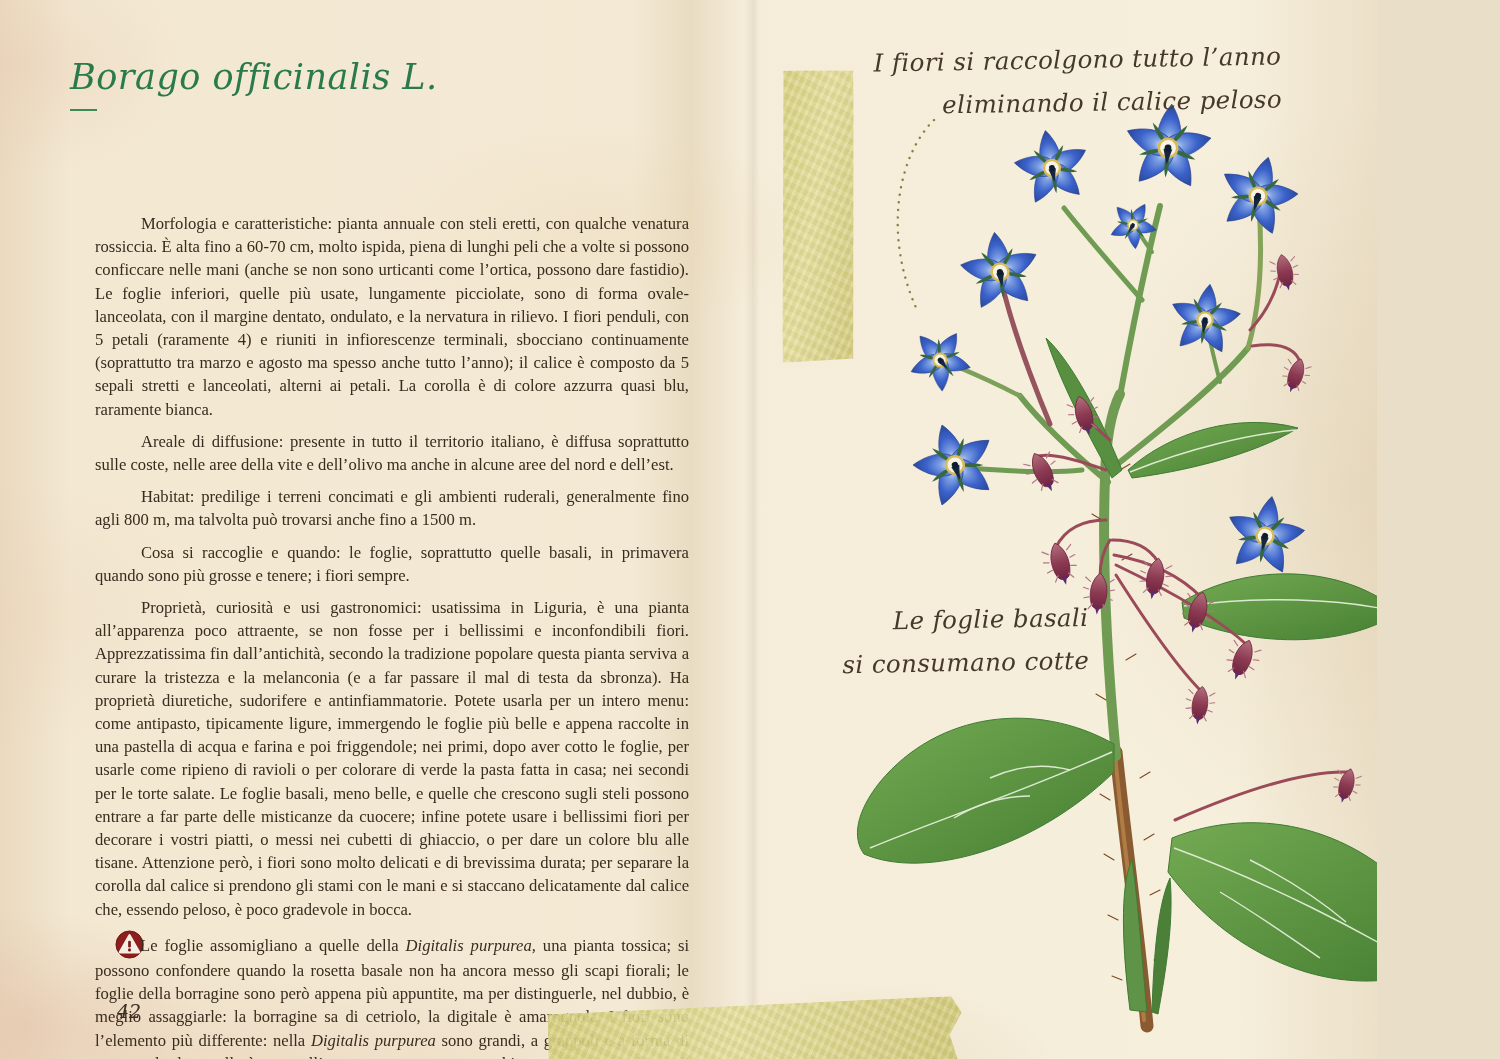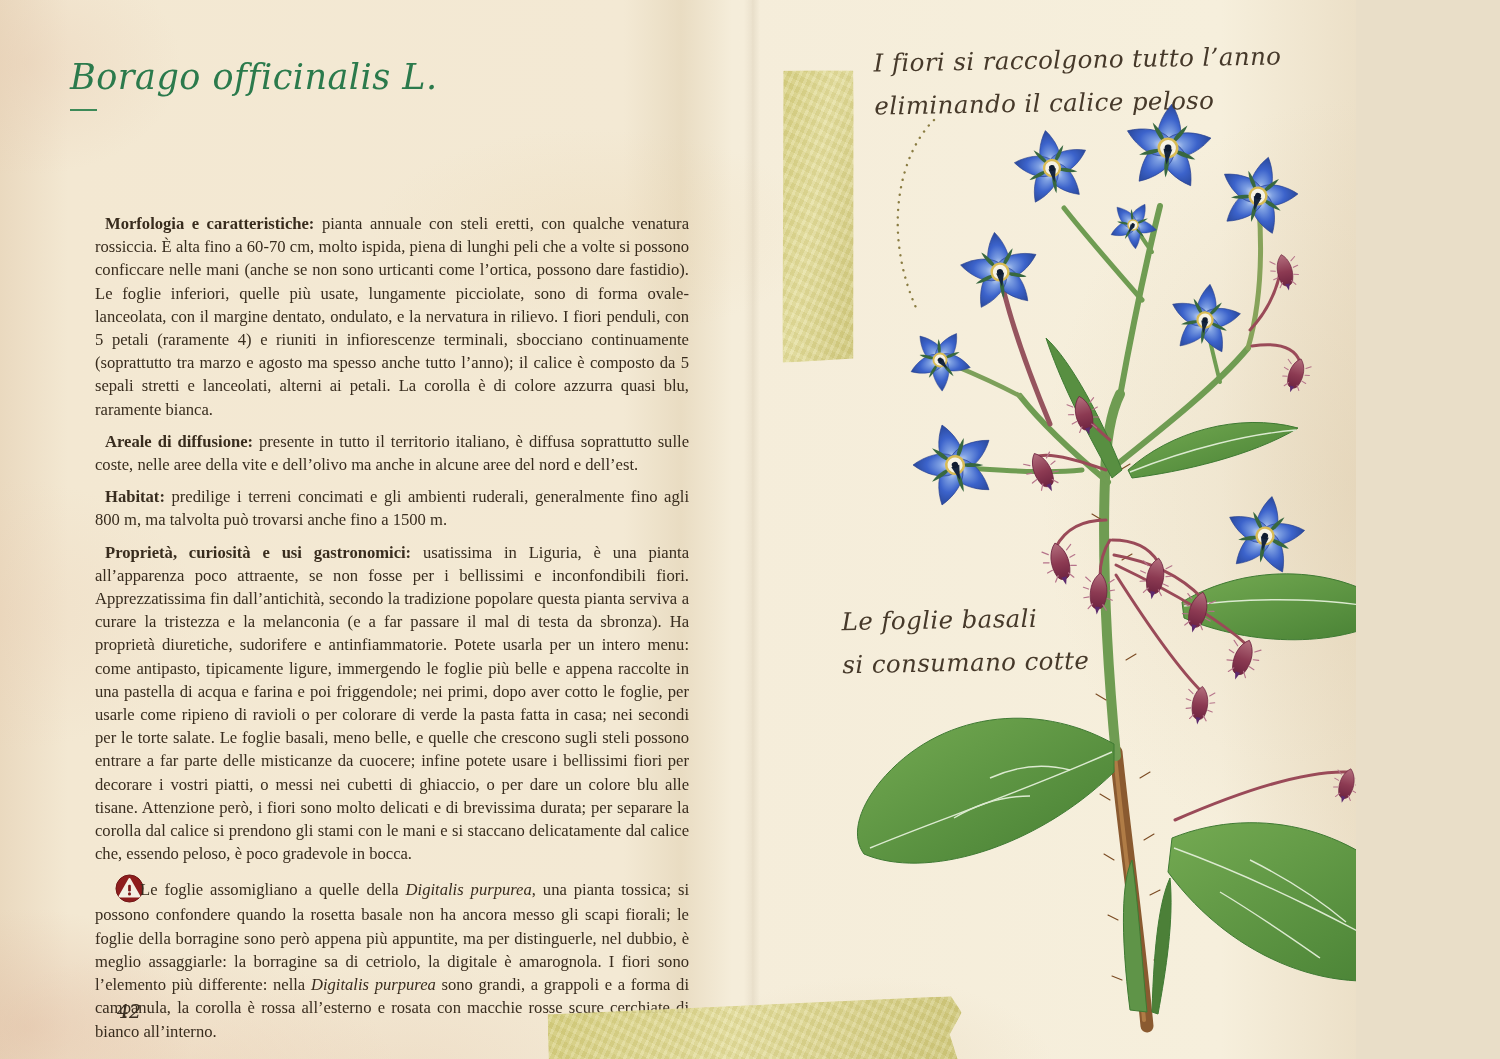--- a/index.html
+++ b/index.html
@@ -9,39 +9,40 @@
     background:
       radial-gradient(240px 170px at 2% 97%, rgba(224,188,162,.50), transparent 70%),
       radial-gradient(320px 210px at 13% 103%, rgba(229,197,170,.45), transparent 70%),
       radial-gradient(280px 190px at 0% 58%, rgba(234,208,182,.32), transparent 72%),
       radial-gradient(220px 160px at 2% 6%, rgba(231,203,178,.40), transparent 70%),
       radial-gradient(320px 170px at 30% 102%, rgba(226,194,168,.28), transparent 70%),
       radial-gradient(300px 140px at 44% 22%, rgba(233,210,170,.25), transparent 75%),
       radial-gradient(420px 520px at 100% 46%, rgba(219,200,168,.38), transparent 75%),
       radial-gradient(260px 130px at 64% 101%, rgba(223,202,168,.30), transparent 72%),
       linear-gradient(90deg,#ead9bf 0,#f3e8d2 5%,#f3e9d4 46%,#e9dcc2 50.2%,#f5edda 54%,#f6efdc 90%,#ece0c8 100%);
+    padding-left: 21px;
   }
   .gutter{position:absolute;left:744px;top:0;width:16px;height:100%;
     background:linear-gradient(90deg,transparent,rgba(120,95,60,.07) 45%,rgba(120,95,60,.10) 55%,transparent);}
   .page{position:absolute;top:0;width:750px;height:1059px;}
   #page-left{left:0;}
-  #page-right{left:750px;}
+  #page-right{left:750px;text-align:right;}
 
   
   .head{position:absolute;left:70px;top:58px;width:620px;}
   .title{font-family:"DejaVu Serif",cursive,serif;font-style:italic;
     color:#2b7a4c;font-size:35px;letter-spacing:.5px;line-height:1.1;}
   .family{margin-top:16px;font-size:21px;font-weight:bold;font-style:italic;color:#2f271d;}
   .rule{width:27px;height:2px;background:#3d8a58;margin:12px 0 10px 0;}
   .common{font-variant:small-caps;font-weight:bold;font-size:18.5px;
     letter-spacing:.6px;color:#322a20;}
   .textblock{position:absolute;left:95px;top:212px;width:594px;
     font-size:16.6px;line-height:23.2px;color:#382c1e;text-align:justify;}
   .textblock p{margin:0 0 9px 0;text-indent:10px;}
-  .lead{font-weight:bold;}
+  .lead{font-weight:normal;margin-left:36px;}
   .sp-italic{font-style:italic;}
   .warn-wrap{position:relative;}
   .warn-icon{display:inline-block;width:29px;height:29px;vertical-align:-8px;margin:0 6px 0 0;}
   .pagenum{position:absolute;font-family:"DejaVu Serif",serif;font-style:italic;
     font-size:19px;color:#3a2f23;}
   #pn-left{left:117px;top:1000px;}
   #pn-right{left:671px;top:1006px;}
 
   
   .annotation{position:absolute;font-family:"DejaVu Serif",cursive,serif;font-style:italic;
@@ -77,20 +78,21 @@
   <div class="page" id="page-left">
     <div class="head">
       <div class="title">Borago officinalis L.</div>
       <div class="rule"></div>
     </div>
 
     <div class="textblock">
       <p><span class="lead">Morfologia e caratteristiche:</span><span> pianta annuale con steli eretti, con qualche venatura rossiccia. È alta fino a 60-70 cm, molto ispida, piena di lunghi peli che a volte si possono conficcare nelle mani (anche se non sono urticanti come l’ortica, possono dare fastidio). Le foglie inferiori, quelle più usate, lungamente picciolate, sono di forma ovale-lanceolata, con il margine dentato, ondulato, e la nervatura in rilievo. I fiori penduli, con 5 petali (raramente 4) e riuniti in infiorescenze terminali, sbocciano continuamente (soprattutto tra marzo e agosto ma spesso anche tutto l’anno); il calice è composto da 5 sepali stretti e lanceolati, alterni ai petali. La corolla è di colore azzurra quasi blu, raramente bianca.</span></p>
       <p><span class="lead">Areale di diffusione:</span><span> presente in tutto il territorio italiano, è diffusa soprattutto sulle coste, nelle aree della vite e dell’olivo ma anche in alcune aree del nord e dell’est.</span></p>
       <p><span class="lead">Habitat:</span><span> predilige i terreni concimati e gli ambienti ruderali, generalmente fino agli 800 m, ma talvolta può trovarsi anche fino a 1500 m.</span></p>
+      <p><span class="lead">Cosa si raccoglie e quando:</span><span> le foglie, soprattutto quelle basali, in primavera quando sono più grosse e tenere; i fiori sempre.</span></p>
       <p><span class="lead">Proprietà, curiosità e usi gastronomici:</span><span> usatissima in Liguria, è una pianta all’apparenza poco attraente, se non fosse per i bellissimi e inconfondibili fiori. Apprezzatissima fin dall’antichità, secondo la tradizione popolare questa pianta serviva a curare la tristezza e la melanconia (e a far passare il mal di testa da sbronza). Ha proprietà diuretiche, sudorifere e antinfiammatorie. Potete usarla per un intero menu: come antipasto, tipicamente ligure, immergendo le foglie più belle e appena raccolte in una pastella di acqua e farina e poi friggendole; nei primi, dopo aver cotto le foglie, per usarle come ripieno di ravioli o per colorare di verde la pasta fatta in casa; nei secondi per le torte salate. Le foglie basali, meno belle, e quelle che crescono sugli steli possono entrare a far parte delle misticanze da cuocere; infine potete usare i bellissimi fiori per decorare i vostri piatti, o messi nei cubetti di ghiaccio, o per dare un colore blu alle tisane. Attenzione però, i fiori sono molto delicati e di brevissima durata; per separare la corolla dal calice si prendono gli stami con le mani e si staccano delicatamente dal calice che, essendo peloso, è poco gradevole in bocca.</span></p>
       <p class="warn-wrap"><span class="warn-icon"><svg viewBox="0 0 30 30" width="29" height="29">
               <circle cx="15" cy="15" r="14" fill="#8e1d1d" stroke="#6d1414" stroke-width="1"></circle>
               <path d="M15 5.5 L25 23 L5 23 Z" fill="#f4efe2" stroke="#f4efe2" stroke-width="2.5" stroke-linejoin="round"></path>
               <rect x="13.6" y="11" width="2.8" height="7" rx="1.3" fill="#7c1818"></rect>
               <circle cx="15" cy="20.6" r="1.6" fill="#7c1818"></circle>
             </svg></span><span>Le foglie assomigliano a quelle della </span><span class="sp-italic">Digitalis purpurea</span><span>, una pianta tossica; si possono confondere quando la rosetta basale non ha ancora messo gli scapi fiorali; le foglie della borragine sono però appena più appuntite, ma per distinguerle, nel dubbio, è meglio assaggiarle: la borragine sa di cetriolo, la digitale è amarognola. I fiori sono l’elemento più differente: nella </span><span class="sp-italic">Digitalis purpurea</span><span> sono grandi, a grappoli e a forma di campanula, la corolla è rossa all’esterno e rosata con macchie rosse scure cerchiate di bianco all’interno.</span></p>
     </div>
 
     <div class="pagenum" id="pn-left">42</div>

